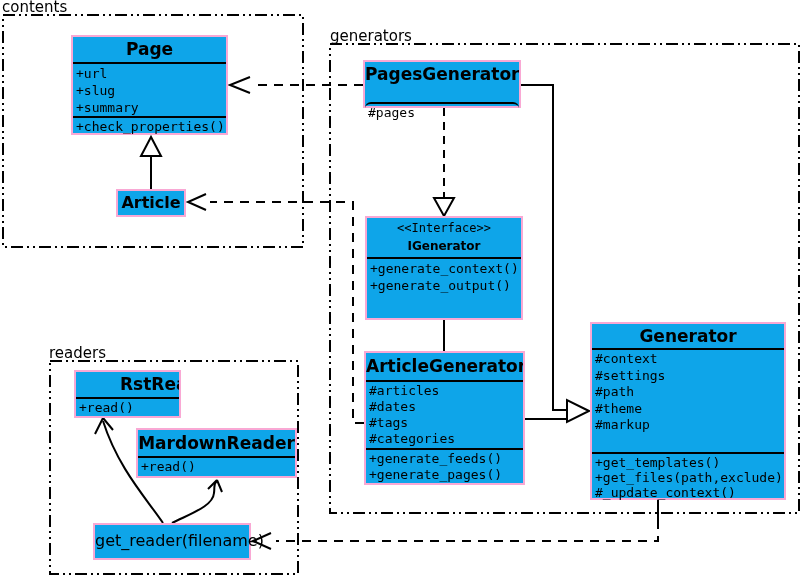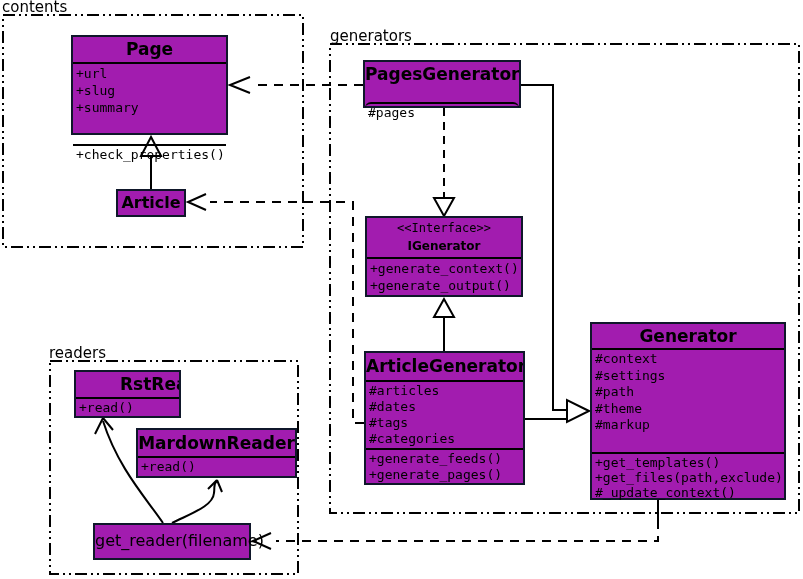--- a/index.html
+++ b/index.html
@@ -7,22 +7,22 @@
     position:relative; width:803px; height:579px; background:#ffffff;
     font-family:"DejaVu Sans", sans-serif; color:#000;
     overflow:hidden;
   }
   #connector-layer { position:absolute; left:0; top:0; z-index:1; }
   .pkg-label {
     position:absolute; z-index:3; font-size:15px; line-height:15px;
     font-family:"DejaVu Sans", sans-serif; color:#000;
   }
   .box {
-    position:absolute; z-index:2; background:#a21caf;
-    border:2px solid #0f172a; box-sizing:border-box;
+    position:absolute; z-index:2; background:#0ea5e9;
+    border:2px solid #f9a8d4; box-sizing:border-box;
   }
   .title {
     font-family:"DejaVu Sans", sans-serif; font-weight:bold;
     font-size:17px; text-align:center; overflow:hidden;
   }
   .stereotype {
     font-family:"DejaVu Sans Mono", monospace; font-weight:normal;
     font-size:12px; text-align:center; line-height:15px; padding-top:3px;
   }
   .compartment {
@@ -83,37 +83,37 @@
   <div class="pkg-label" style="left:330px; top:29px;">generators</div>
   <div class="pkg-label" style="left:49px; top:346px;">readers</div>
 
   <div class="box" style="left:71px; top:35px; width:157px; height:100px;">
     <div class="title" style="line-height:25px; height:25px;">Page</div>
     <div class="compartment" style="height:51px; line-height:17px;">
       <div class="member">+url</div>
       <div class="member">+slug</div>
       <div class="member">+summary</div>
     </div>
-    <div class="compartment" style="height:16px; line-height:15px;margin-top:28px;">
+    <div class="compartment" style="height:16px; line-height:15px;">
       <div class="member">+check_properties()</div>
     </div>
   </div>
 
   <div class="box" style="left:116px; top:189px; width:70px; height:28px;">
     <div class="title" style="line-height:23px; font-size:16px;">Article</div>
   </div>
 
   <div class="box" style="left:363px; top:60px; width:158px; height:48px;">
     <div class="title" style="line-height:24px; height:40px;">PagesGenerator</div>
     <div class="compartment" style="height:18px; line-height:16px;border-radius:6px;">
       <div class="member">#pages</div>
     </div>
   </div>
 
-  <div class="box" style="left:365px; top:216px; width:158px; height:81px;">
+  <div class="box" style="left:365px; top:216px; width:158px; height:104px;">
     <div class="stereotype">&lt;&lt;Interface&gt;&gt;</div>
     <div class="title" style="line-height:20px; height:21px; font-size:12px;">IGenerator</div>
     <div class="compartment" style="height:36px; line-height:17px;">
       <div class="member">+generate_context()</div>
       <div class="member">+generate_output()</div>
     </div>
   </div>
 
   <div class="box" style="left:364px; top:351px; width:161px; height:134px;">
     <div class="title" style="line-height:27px; height:27px;">ArticleGenerator</div>

